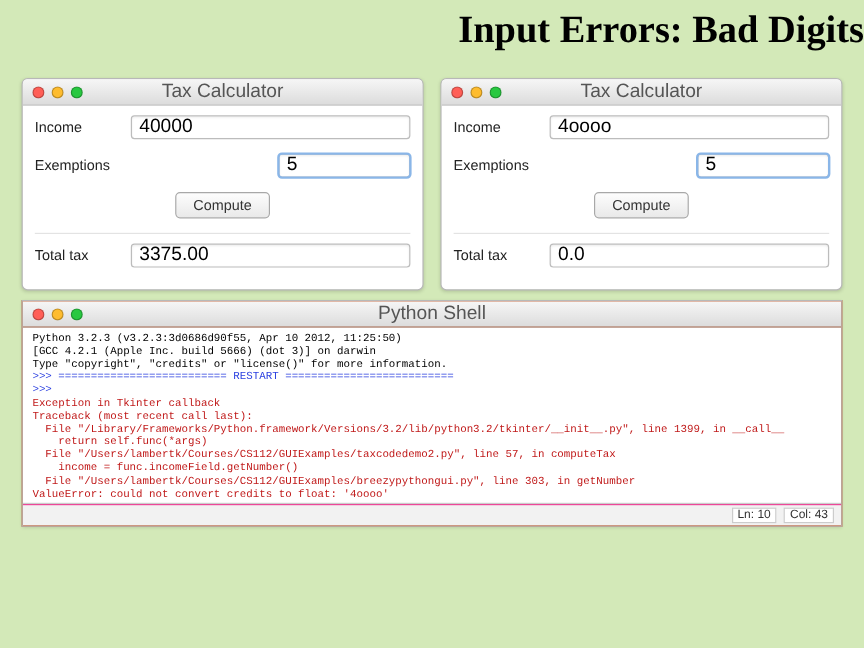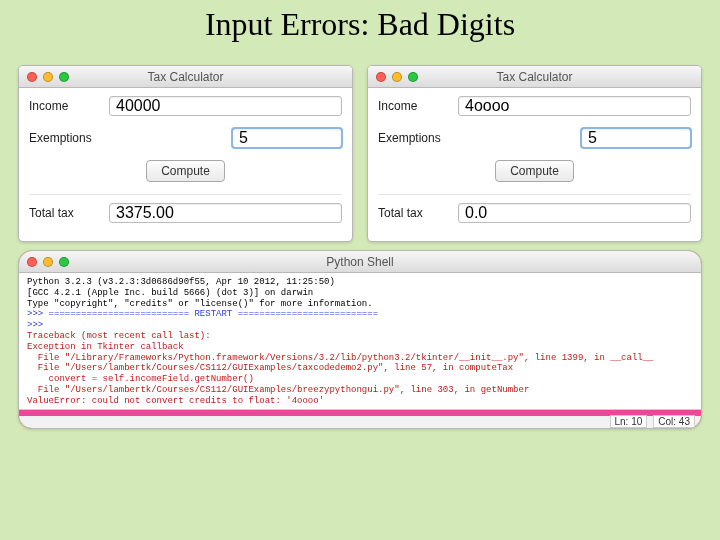--- a/index.html
+++ b/index.html
@@ -7,23 +7,23 @@
     width: 720px;
     height: 540px;
     background: #d3e9b8;
     font-family: "Helvetica Neue", Helvetica, Arial, sans-serif;
     position: relative;
     overflow: hidden;
   }
   .slide-title {
     font-family: "Times New Roman", Times, serif;
     font-size: 32px;
-    text-align: center;
+    text-align: right;
     padding-top: 6px;
-    font-weight: normal;
+    font-weight: bold;
   }
   .apps-row {
     display: flex;
     gap: 14px;
     padding: 22px 18px 8px 18px;
   }
   .mac-window {
     background: #fff;
     border: 1px solid #b8b8b8;
     border-radius: 5px;
@@ -40,21 +40,21 @@
     padding: 0 8px;
     position: relative;
   }
   .tl-dots { display: flex; gap: 6px; }
   .dot { width: 10px; height: 10px; border-radius: 50%; border: 0.5px solid rgba(0,0,0,0.25); }
   .dot.r { background: #ff5f57; }
   .dot.y { background: #febc2e; }
   .dot.g { background: #28c840; }
   .titlebar-title {
     position: absolute; left: 0; right: 0; text-align: center;
-    font-size: 12px; color: #555; font-weight: 500;
+    font-size: 16px; color: #555; font-weight: 500;
   }
   .form-body { padding: 8px 10px 6px 10px; border-radius: 19px; }
   .form-row {
     display: flex; align-items: center; margin-bottom: 12px;
   }
   .form-label {
     width: 80px; font-size: 12px; color: #222;
   }
   .text-input {
     flex: 1;
@@ -84,40 +84,40 @@
     cursor: pointer;
   }
   .sep { height: 1px; background: #e3e3e3; margin: 4px 0 8px 0; }
 
   .shell-wrap {
     padding: 0 18px 8px 18px;
   }
   .shell-window {
     background: #c2410c;
     border: 1px solid #b8b8b8;
-    border-radius: 14px;
+    border-radius: 0;
     box-shadow: 0 1px 3px rgba(0,0,0,0.15);
     overflow: hidden;
   }
   .shell-body {
     padding: 4px 8px 2px 8px;
     font-family: Menlo, Consolas, monospace;
     font-size: 9px;
     line-height: 1.2;
     color: #000;
     background: #fff;
     border-bottom: 1px solid #ccc;
   }
   .shell-body .blue { color: #2a3fe0; }
   .shell-body .red { color: #c01a1a; }
   .shell-body div { white-space: pre; overflow: hidden; font-family: Liberation Mono, monospace; }
   .statusbar {
     height: 18px;
     background: #f2f2f2;
-    border-top: 6px solid #ec4899;
+    border-top: 1px solid #ec4899;
     display: flex;
     justify-content: flex-end;
     align-items: center;
     gap: 6px;
     padding: 0 6px;
     font-size: 10px;
     color: #333;
   }
   .statusbar span.box {
     border: 1px solid #ccc; padding: 0 4px; background: #fff;
@@ -199,25 +199,26 @@
         <span class="dot g"></span>
       </div>
       <div class="titlebar-title">Python Shell</div>
     </div>
     <div class="shell-body">
       <div>Python 3.2.3 (v3.2.3:3d0686d90f55, Apr 10 2012, 11:25:50)</div>
       <div>[GCC 4.2.1 (Apple Inc. build 5666) (dot 3)] on darwin</div>
       <div>Type "copyright", "credits" or "license()" for more information.</div>
       <div class="blue">&gt;&gt;&gt; ========================== RESTART ==========================</div>
       <div class="blue">&gt;&gt;&gt;</div>
+      <div class="red">Exception in Tkinter callback</div>
       <div class="red">Traceback (most recent call last):</div>
-      <div class="red">Exception in Tkinter callback</div>
       <div class="red">  File "/Library/Frameworks/Python.framework/Versions/3.2/lib/python3.2/tkinter/__init__.py", line 1399, in __call__</div>
+      <div class="red">    return self.func(*args)</div>
       <div class="red">  File "/Users/lambertk/Courses/CS112/GUIExamples/taxcodedemo2.py", line 57, in computeTax</div>
-      <div class="red">    convert = self.incomeField.getNumber()</div>
+      <div class="red">    income = func.incomeField.getNumber()</div>
       <div class="red">  File "/Users/lambertk/Courses/CS112/GUIExamples/breezypythongui.py", line 303, in getNumber</div>
       <div class="red">ValueError: could not convert credits to float: '4oooo'</div>
     </div>
     <div class="statusbar">
       <span class="box">Ln: 10</span>
       <span class="box">Col: 43</span>
     </div>
   </div>
 </div>
 

